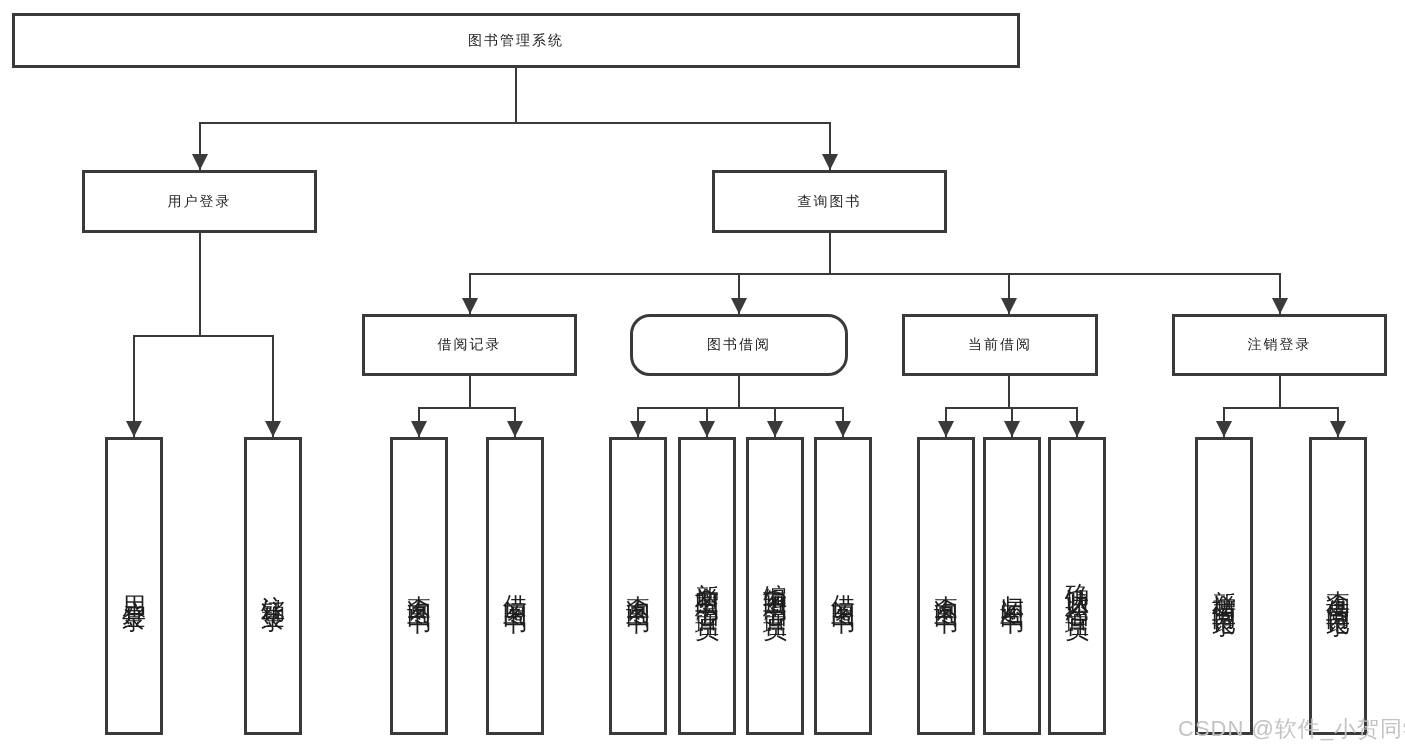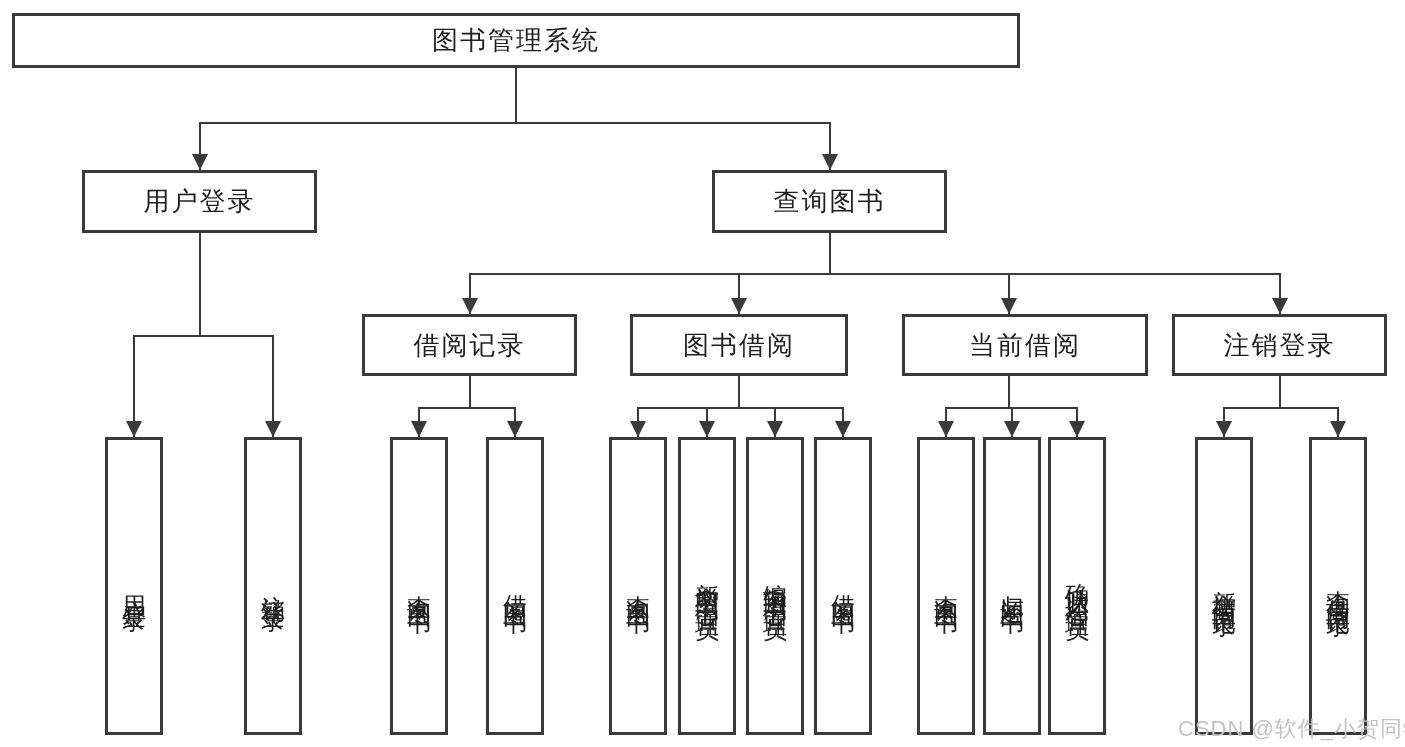--- a/index.html
+++ b/index.html
@@ -4,21 +4,21 @@
 <style>
   html,body{margin:0;padding:0;background:#ffffff;}
   #canvas{
     position:relative;width:1405px;height:747px;background:#ffffff;overflow:hidden;
     font-family:"Liberation Sans","DejaVu Sans",sans-serif;color:#1e1e1e;
   }
   .node{
     position:absolute;background:#ffffff;border:3px solid #3a3a3a;box-sizing:border-box;
     display:flex;align-items:center;justify-content:center;
   }
-  .node .lbl{font-size:26px;letter-spacing:2px;white-space:nowrap;}
+  .node .lbl{font-size:14px;letter-spacing:2px;white-space:nowrap;}
   .leaf .lbl{
     writing-mode:vertical-rl;text-orientation:mixed;
     font-size:24px;letter-spacing:5px;line-height:1;white-space:nowrap;
   }
   .vl{position:absolute;width:2px;background:#3a3a3a;}
   .hl{position:absolute;height:2px;background:#3a3a3a;}
   .ah{
     position:absolute;width:0;height:0;
     border-left:8px solid transparent;border-right:8px solid transparent;
     border-top:16px solid #3a3a3a;
@@ -40,24 +40,24 @@
   <div class="node" style="left:82px;top:170px;width:235px;height:63px;">
     <span class="lbl">用户登录</span>
   </div>
   <div class="node" style="left:712px;top:170px;width:235px;height:63px;">
     <span class="lbl">查询图书</span>
   </div>
 
   <div class="node" style="left:362px;top:314px;width:215px;height:62px;">
     <span class="lbl">借阅记录</span>
   </div>
-  <div class="node" style="left:630px;top:314px;width:218px;height:62px;">
+  <div class="node" style="left:630px;top:314px;width:218px;height:62px;border-radius:20px;">
     <span class="lbl">图书借阅</span>
   </div>
-  <div class="node" style="left:902px;top:314px;width:246px;height:62px;">
+  <div class="node" style="left:902px;top:314px;width:196px;height:62px;">
     <span class="lbl">当前借阅</span>
   </div>
   <div class="node" style="left:1172px;top:314px;width:215px;height:62px;">
     <span class="lbl">注销登录</span>
   </div>
 
   <div class="node leaf" style="left:105px;top:437px;width:58px;height:298px;">
     <span class="lbl">用户登录</span>
   </div>
   <div class="node leaf" style="left:244px;top:437px;width:58px;height:298px;">

